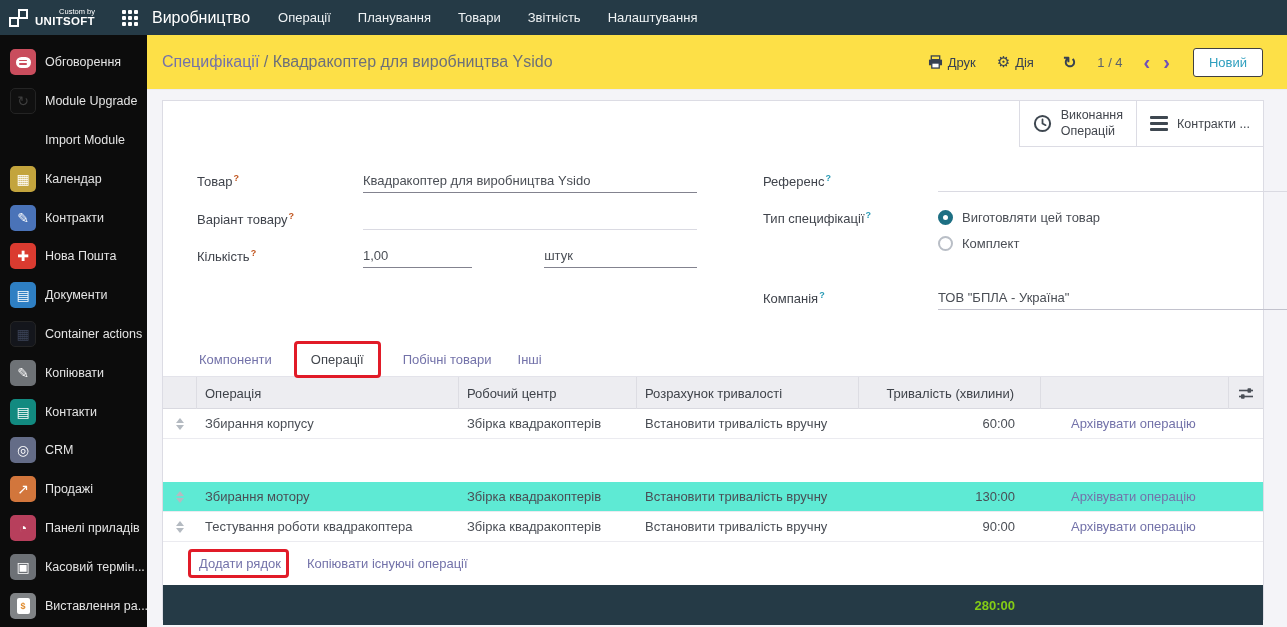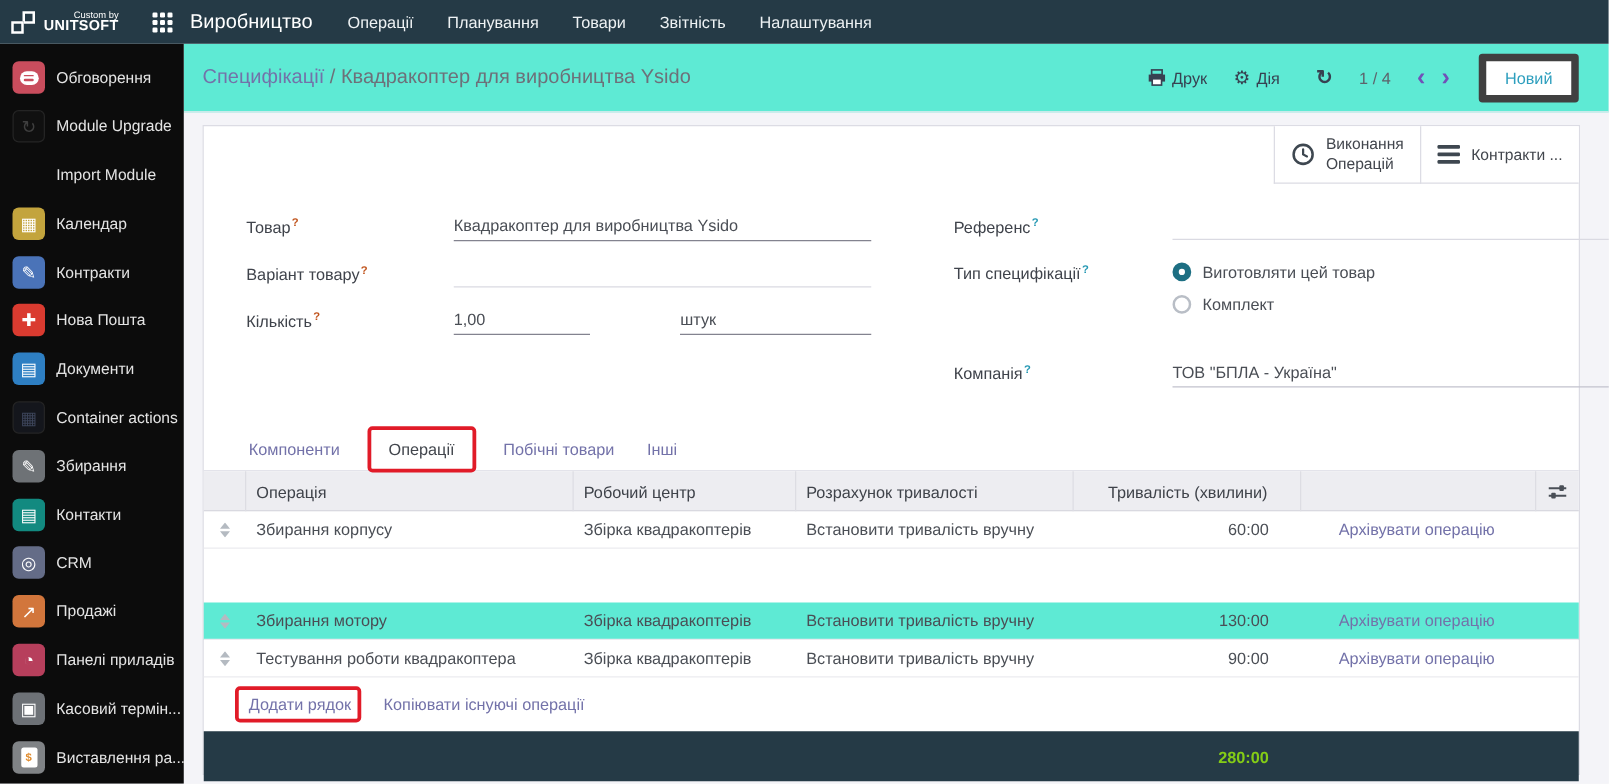--- a/index.html
+++ b/index.html
@@ -25,30 +25,30 @@
   .sidebar { position:absolute; top:35px; left:0; width:147px; height:592px; background:#0c0c0c; padding-top:8px; z-index:4; }
   .side-item { display:flex; align-items:center; gap:9px; height:38.8px; padding-left:10px; color:#e4e4e4; font-size:12.5px; cursor:pointer; white-space:nowrap; overflow:hidden; }
   .app-icon { width:26px; height:26px; border-radius:5px; flex:none; display:flex; align-items:center; justify-content:center; font-size:14px; }
   .app-icon.ring { border:1px solid #242424; }
   .bubble { width:15px; height:11px; background:#fff; border-radius:7px; display:flex; flex-direction:column; justify-content:center; align-items:center; gap:2px; }
   .bubble i { display:block; width:8px; height:1.5px; background:#c94d5d; border-radius:1px; }
   .page-shape { width:13px; height:16px; background:#fff; border-radius:2px; display:flex; align-items:center; justify-content:center; font-size:9px; font-weight:bold; }
 
   
   .main { position:absolute; top:35px; left:147px; width:1140px; height:592px; background:#f4f4f8; }
-  .control-panel { height:55px; background:#5eead4; border-bottom:1px solid #ececf1; display:flex; align-items:center; padding:0 24px 0 15px; }
+  .control-panel { height:55px; background:#fde047; border-bottom:1px solid #ececf1; display:flex; align-items:center; padding:0 24px 0 15px; }
   .breadcrumb { font-size:16px; color:#6d7079; white-space:nowrap; }
   .breadcrumb .parent { color:#7372a9; cursor:pointer; }
   .cp-right { margin-left:auto; display:flex; align-items:center; gap:21px; color:#374151; font-size:13px; }
   .cp-btn { display:flex; align-items:center; gap:5px; cursor:pointer; }
   .refresh { font-size:16px; font-weight:bold; cursor:pointer; margin-left:8px; }
   .pager { color:#5d636b; }
   .chev { color:#7151b8; font-size:20px; font-weight:bold; line-height:1; cursor:pointer; }
   .chev.next { margin-left:-8px; }
-  .new-btn { border:6px solid #404040; color:#2e9fbe; background:#fff; border-radius:3px; font-size:13px; padding:6px 15px; cursor:pointer; margin-left:2px; font-family:inherit; }
+  .new-btn { border:1px solid #404040; color:#2e9fbe; background:#fff; border-radius:3px; font-size:13px; padding:6px 15px; cursor:pointer; margin-left:2px; font-family:inherit; }
 
   
   .sheet { position:absolute; left:15px; right:23px; top:65px; bottom:7px; background:#fff; border:1px solid #dcdce4; }
   .stat-row { height:46px; display:flex; justify-content:flex-end; }
   .stat-btn { display:flex; align-items:center; gap:9px; padding:0 13px; border:1px solid #dcdce4; border-top:none; background:#fff; color:#42464d; font-size:12.5px; cursor:pointer; }
   .stat-btn + .stat-btn { margin-left:-1px; border-right:none; }
   .stat-btn .two-line { line-height:1.25; }
   .burger { display:flex; flex-direction:column; gap:3px; }
   .burger i { display:block; width:18px; height:3px; background:#3e4750; border-radius:1px; }
 
@@ -170,21 +170,21 @@
   <div class="side-item">
     <span class="app-icon" style="background: rgb(46, 127, 195); color: rgb(255, 255, 255);">▤</span>
     <span>Документи</span>
   </div>
   <div class="side-item">
     <span class="app-icon ring" style="background: rgb(20, 22, 28); color: rgb(60, 68, 89);">▦</span>
     <span>Container actions</span>
   </div>
   <div class="side-item">
     <span class="app-icon" style="background: rgb(110, 114, 118); color: rgb(255, 255, 255);">✎</span>
-    <span>Збирання</span>
+    <span>Копіювати</span>
   </div>
   <div class="side-item">
     <span class="app-icon" style="background: rgb(18, 138, 128); color: rgb(255, 255, 255);">▤</span>
     <span>Контакти</span>
   </div>
   <div class="side-item">
     <span class="app-icon" style="background: rgb(100, 108, 135); color: rgb(255, 255, 255);">◎</span>
     <span>CRM</span>
   </div>
   <div class="side-item">

